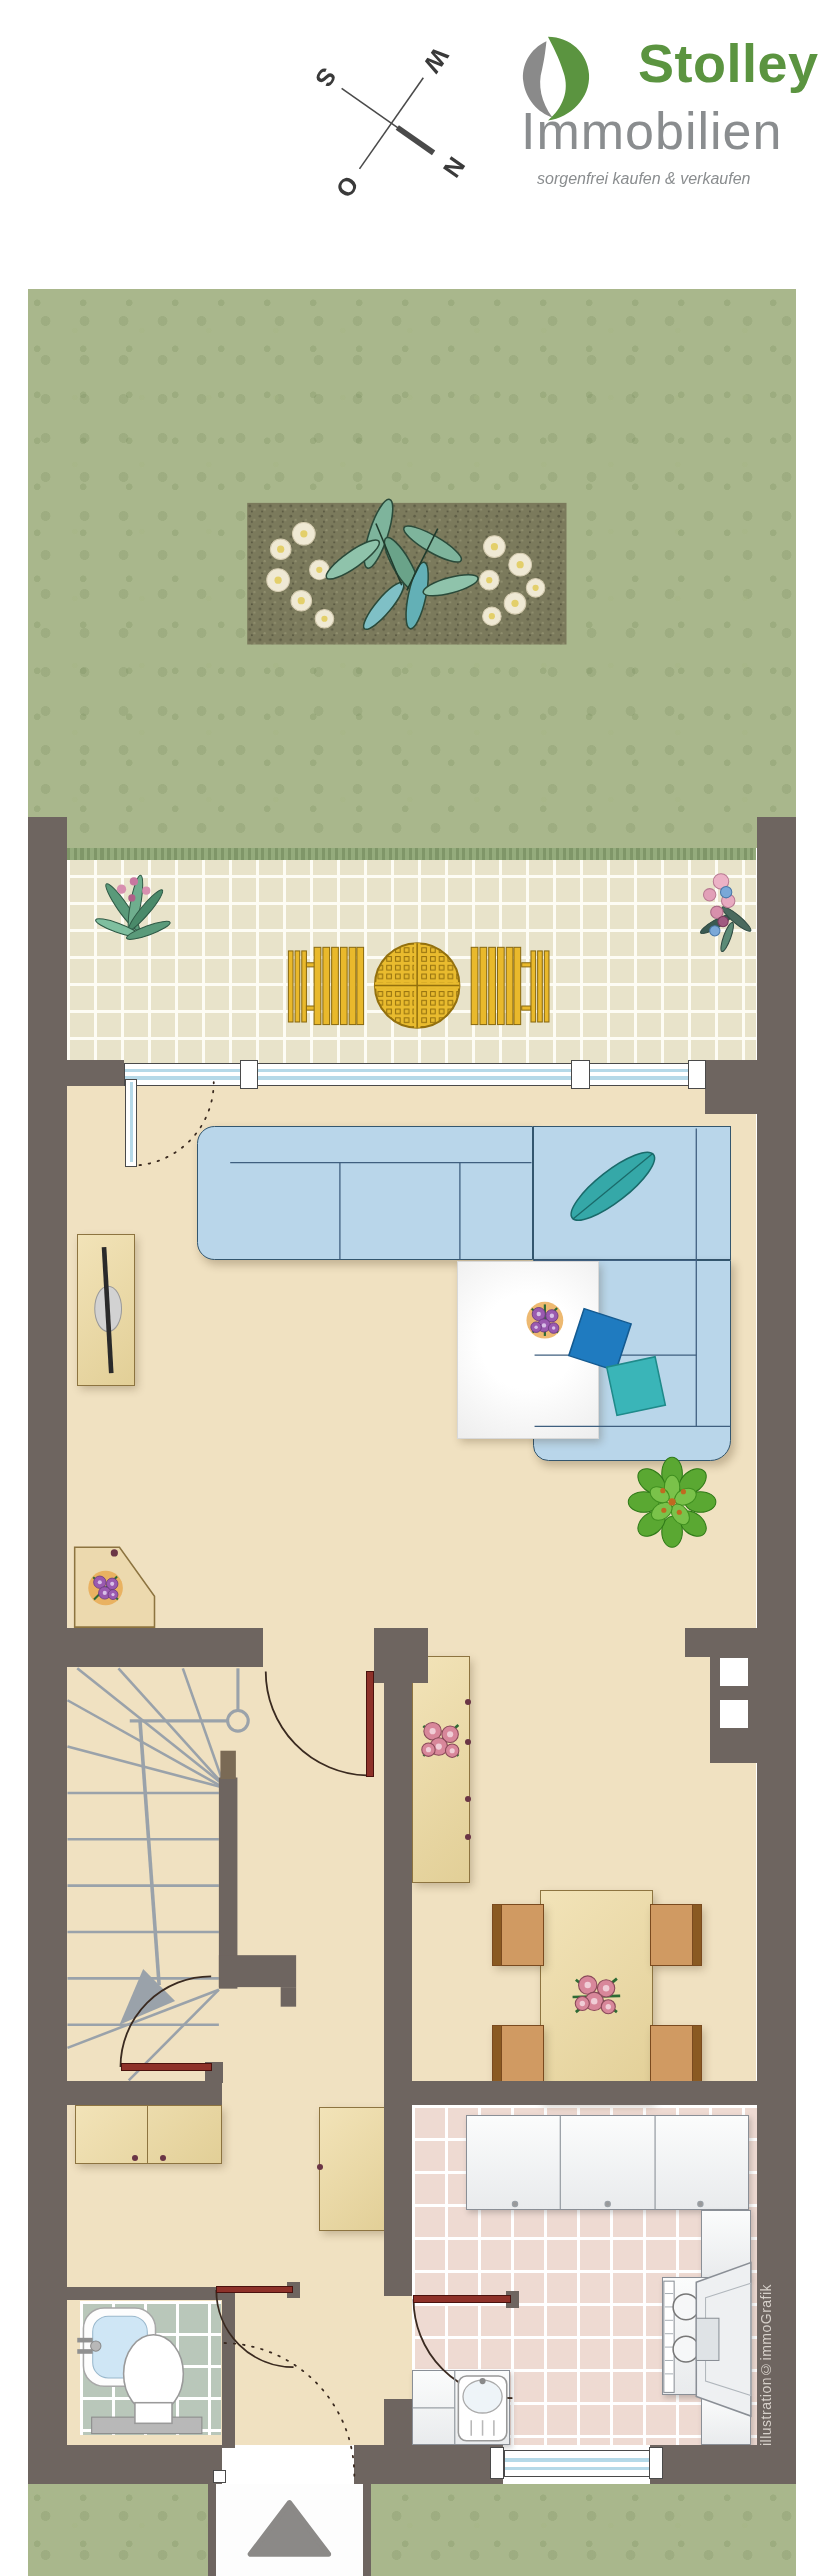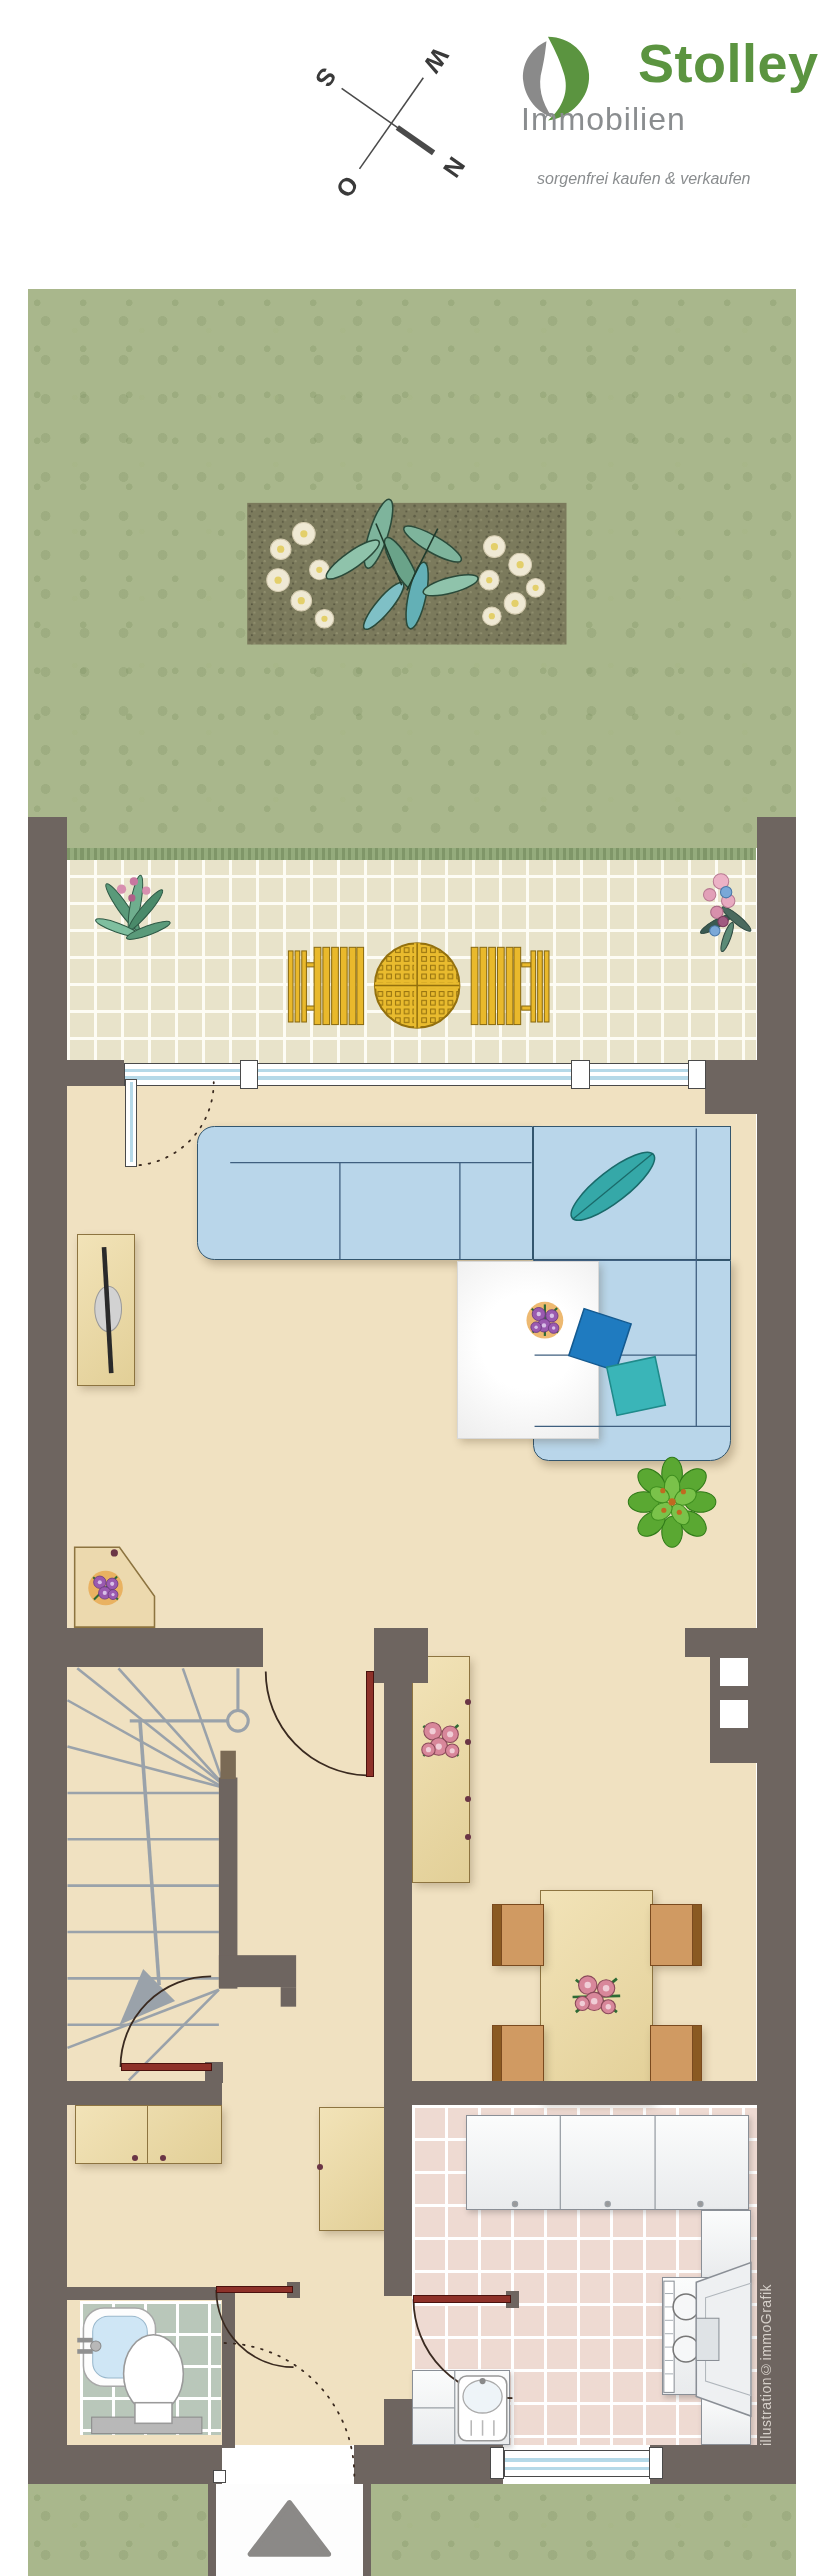--- a/index.html
+++ b/index.html
@@ -38,21 +38,21 @@
   .chair{background:var(--wood);border:1px solid var(--wood_dark);box-sizing:border-box;}
   .chair .back{position:absolute;top:-1px;width:10.3px;height:calc(100% + 2.1px);background:#8a5a22;border:1px solid var(--wood_dark);box-sizing:border-box;}
   .counter{position:absolute;z-index:10;background:linear-gradient(180deg,#fbfcfc,#e9ebed);border:1px solid var(--counter_line);box-sizing:border-box;box-shadow:2.1px 2.6px 5.2px rgba(60,60,60,.25);}
   .door-red{position:absolute;background:var(--door_red);border:0.5px solid #4a120e;z-index:32;box-sizing:border-box;}
   .winframe{position:absolute;background:#fff;border:1px solid #4a4a4a;box-sizing:border-box;z-index:22;}
   .glassH{position:absolute;left:0;width:100%;height:3.6px;background:var(--glass);}
   .mullion{position:absolute;background:#fff;border:1px solid #4a4a4a;box-sizing:border-box;z-index:23;}
   .knob{position:absolute;width:6.2px;height:6.2px;border-radius:50%;background:#6a3545;z-index:12;}
   .overlay{position:absolute;left:0;top:0;z-index:30;pointer-events:none;}
   #brand-title{position:absolute;left:594px;top:32px;font-size:54px;font-weight:bold;color:var(--brand_green);letter-spacing:0.5px;z-index:50;margin-left:44px;}
-  #brand-sub{position:absolute;left:521px;top:101px;font-size:32px;font-weight:400;color:var(--brand_gray);letter-spacing:1px;z-index:50;}
+  #brand-sub{position:absolute;left:521px;top:101px;font-size:52px;font-weight:400;color:var(--brand_gray);letter-spacing:1px;z-index:50;}
   #brand-tag{position:absolute;left:537px;top:170px;font-size:16px;font-style:italic;color:var(--brand_gray);z-index:50;}
   #credit{position:absolute;left:758px;top:2206px;width:18.5px;height:240px;writing-mode:vertical-rl;transform:rotate(180deg);
           font-size:14px;color:#d6d0ca;letter-spacing:0.5px;z-index:50;}
   .sq-white{position:absolute;background:#fff;z-index:21;}
   .landing{position:absolute;background:#fdfdfd;z-index:6;}
 </style>
 </head>
 <body>
 
 <div id="page">

